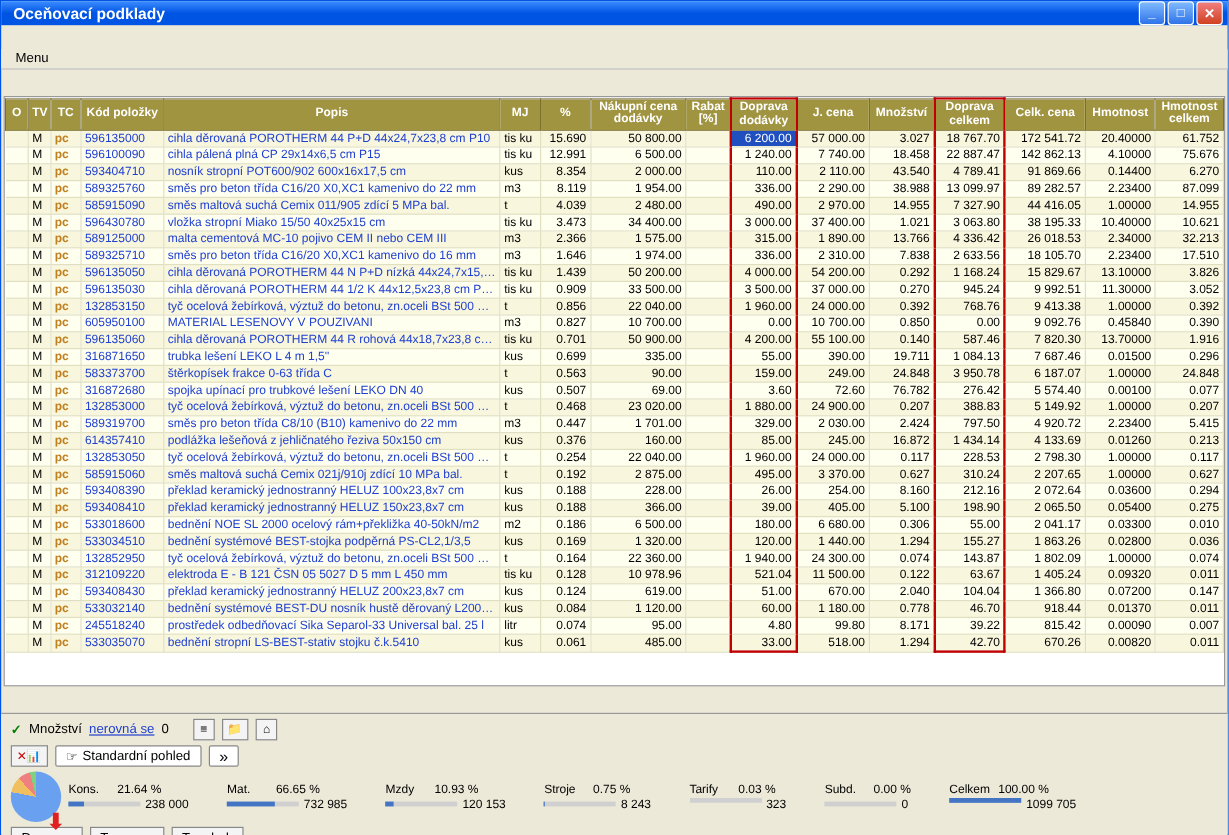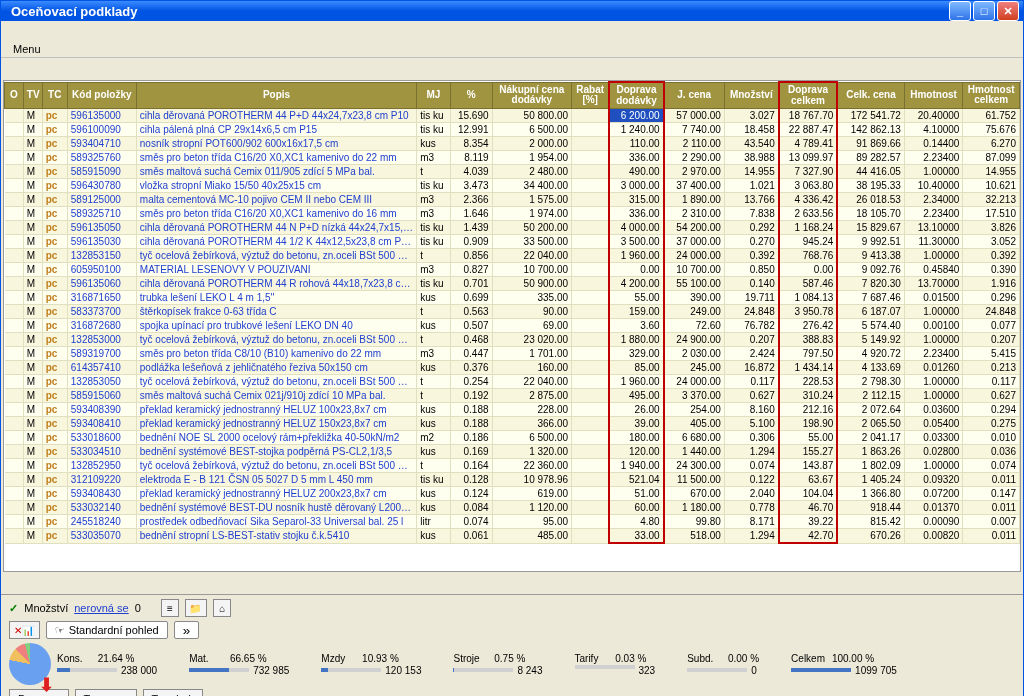--- a/index.html
+++ b/index.html
@@ -475,21 +475,21 @@
             <td class="link">585915060</td>
             <td class="link">směs maltová suchá Cemix 021j/910j zdící 10 MPa bal.</td>
             <td>t</td>
             <td class="num">0.192</td>
             <td class="num">2 875.00</td>
             <td></td>
             <td class="num hl-col">495.00</td>
             <td class="num">3 370.00</td>
             <td class="num">0.627</td>
             <td class="num hl-col">310.24</td>
-            <td class="num">2 112.15</td>
+            <td class="num">2 207.65</td>
             <td class="num">1.00000</td>
             <td class="num">0.627</td>
           </tr>
           <tr>
             <td style="text-align: center;"></td>
             <td>M</td>
             <td class="tc">pc</td>
             <td class="link">593408390</td>
             <td class="link">překlad keramický jednostranný HELUZ 100x23,8x7 cm</td>
             <td>kus</td>
@@ -741,21 +741,21 @@
             <div><span style="display:inline-block;width:38px">Subd.</span> 0.00 %</div>
     <div style="display:flex;align-items:center;gap:4px">
       <div class="bar">
                 <div class="fill" style="width:0%"></div>
               </div>
       <span>0</span>
     </div>
           </div>
           <div class="stat-item">
             <div><span style="display:inline-block;width:38px">Celkem</span> 100.00 %</div>
-    <div style="display:flex;align-items:center;gap:4px">
+    <div style="display:flex;align-items:flex-start;gap:4px">
       <div class="bar">
                 <div class="fill" style="width:100%"></div>
               </div>
       <span>1099 705</span>
     </div>
           </div>
         </div>
     </div>
     <div class="row" style="position:relative">
       <span class="arrow-red" style="position:absolute;left:30px;top:-8px;">⬇</span>

